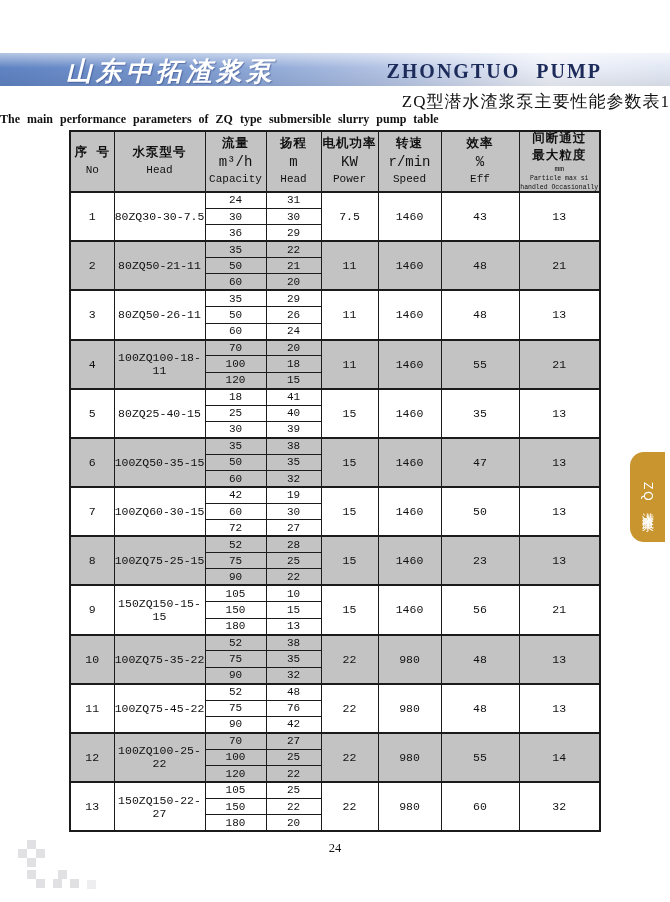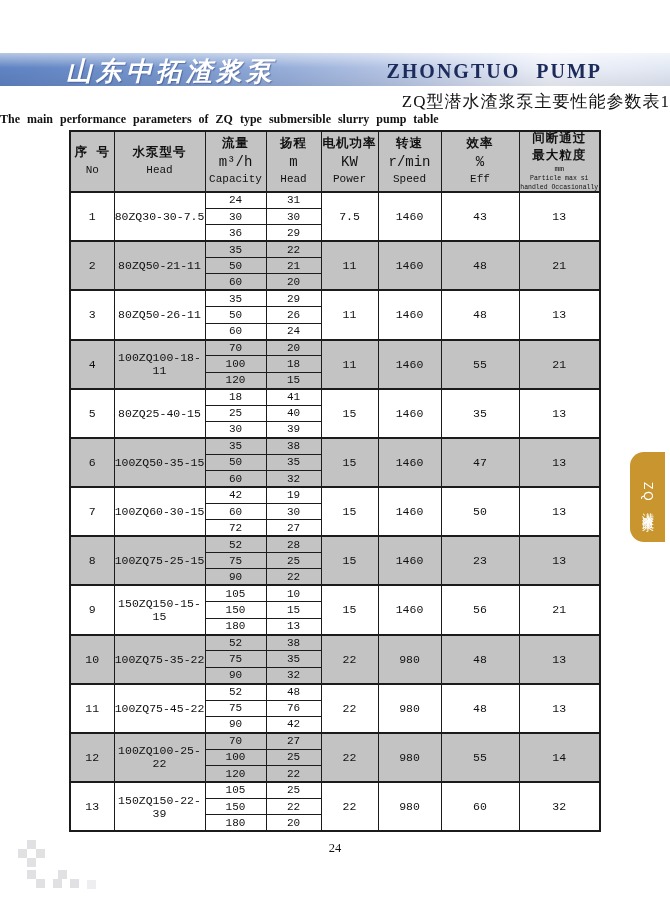--- a/index.html
+++ b/index.html
@@ -357,21 +357,21 @@
         <tr class="shaded ">
           <td>100</td>
           <td>25</td>
         </tr>
         <tr class="shaded ">
           <td>120</td>
           <td>22</td>
         </tr>
         <tr class="g-first">
           <td rowspan="3" class="merged">13</td>
-          <td rowspan="3" class="merged">150ZQ150-22-39</td>
+          <td rowspan="3" class="merged">150ZQ150-22-27</td>
           <td>105</td>
           <td>25</td>
           <td rowspan="3" class="merged">22</td>
           <td rowspan="3" class="merged">980</td>
           <td rowspan="3" class="merged">60</td>
           <td rowspan="3" class="merged">32</td>
         </tr>
         <tr class="">
           <td>150</td>
           <td>22</td>

